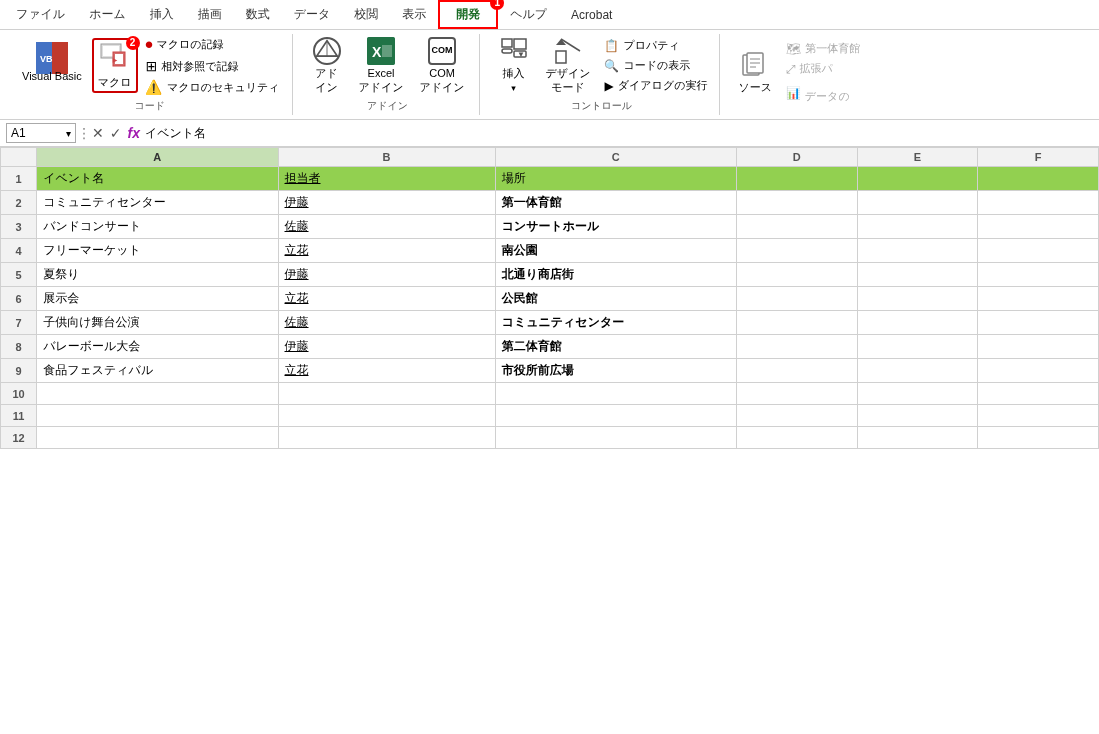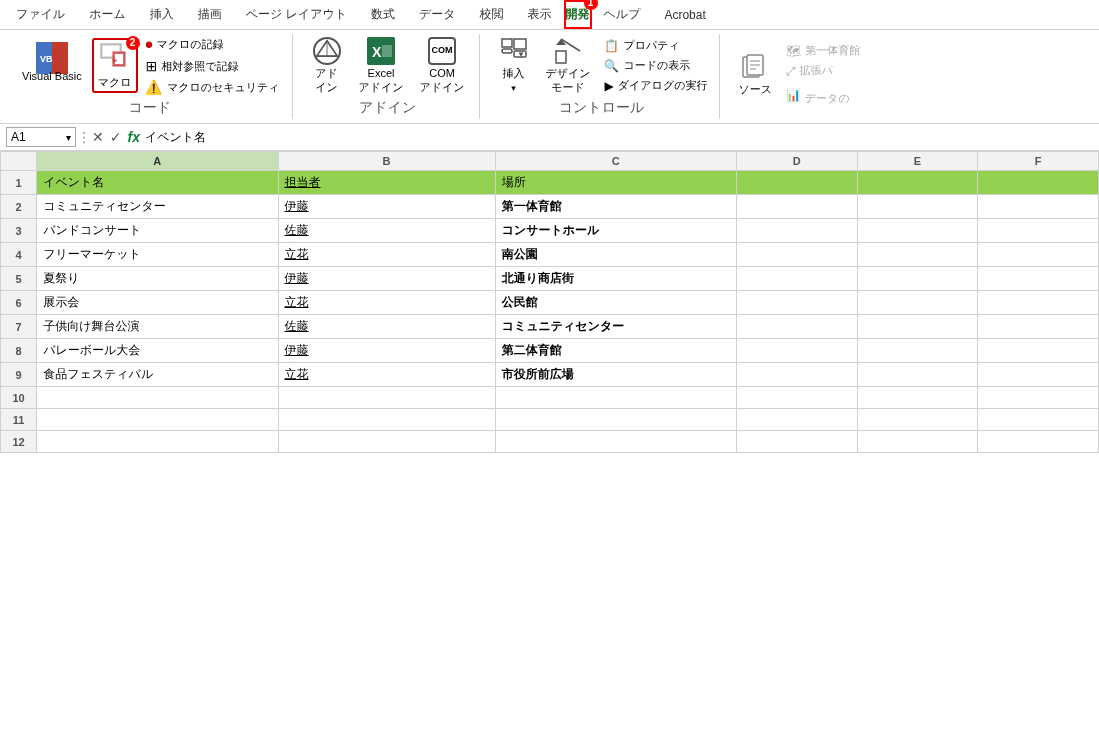--- a/index.html
+++ b/index.html
@@ -11,38 +11,38 @@
     .ribbon-tab {
       padding: 6px 12px;
       font-size: 12px;
       cursor: pointer;
       color: #333;
       border: none;
       background: none;
     }
     .ribbon-tab.highlighted {
       border: 2px solid red;
-      padding: 4px 0;
+      padding: 4px 16px;
       color: #196b24;
       font-weight: 700;
     }
     .ribbon-tab-wrap { position: relative; }
 
     .ribbon-content { display: flex; align-items: stretch; padding: 4px 8px; gap: 4px; }
     .ribbon-group {
       display: flex;
       flex-direction: column;
       align-items: center;
       border-right: 1px solid #d0d0d0;
       padding: 0 8px 2px 8px;
       min-width: 60px;
     }
     .ribbon-group:last-child { border-right: none; }
     .ribbon-group-label {
-      font-size: 14px;
+      font-size: 10px;
       color: #555;
       margin-top: 2px;
       text-align: center;
     }
     .ribbon-group-items { display: flex; align-items: center; gap: 4px; flex: 1; }
 
     .ribbon-btn-large {
       display: flex;
       flex-direction: column;
       align-items: center;
@@ -159,21 +159,20 @@
   </style>
 </head>
 <body>
 
 <div class="ribbon">
   <div class="ribbon-tabs">
     <button class="ribbon-tab">ファイル</button>
     <button class="ribbon-tab">ホーム</button>
     <button class="ribbon-tab">挿入</button>
     <button class="ribbon-tab">描画</button>
-    <button class="ribbon-tab">ページ レイアウト</button>
     <button class="ribbon-tab">数式</button>
     <button class="ribbon-tab">データ</button>
     <button class="ribbon-tab">校閲</button>
     <button class="ribbon-tab">表示</button>
     <div class="ribbon-tab-wrap">
       <button class="ribbon-tab highlighted">開発</button>
       <span class="badge-red">1</span>
     </div>
     <button class="ribbon-tab">ヘルプ</button>
     <button class="ribbon-tab">Acrobat</button>
@@ -340,21 +339,21 @@
 
 <div class="formula-bar">
   <div class="name-box">
     <span>A1</span>
     <span style="font-size:10px;">▾</span>
   </div>
   <span style="color:#888;font-size:14px;">⋮</span>
   <div class="formula-icons">
     <span style="cursor:pointer;">✕</span>
     <span style="cursor:pointer;">✓</span>
-    <span style="cursor:pointer;font-style:italic;font-weight:bold;color:#15803d;">fx</span>
+    <span style="cursor:pointer;font-style:italic;font-weight:bold;color:#a21caf;">fx</span>
   </div>
   <input class="formula-input" value="イベント名" readonly="" style="">
 </div>
 
 <div class="spreadsheet">
   <table>
     <thead>
       <tr>
         <th class="row-header"></th>
         <th class="col-header active">A</th>

